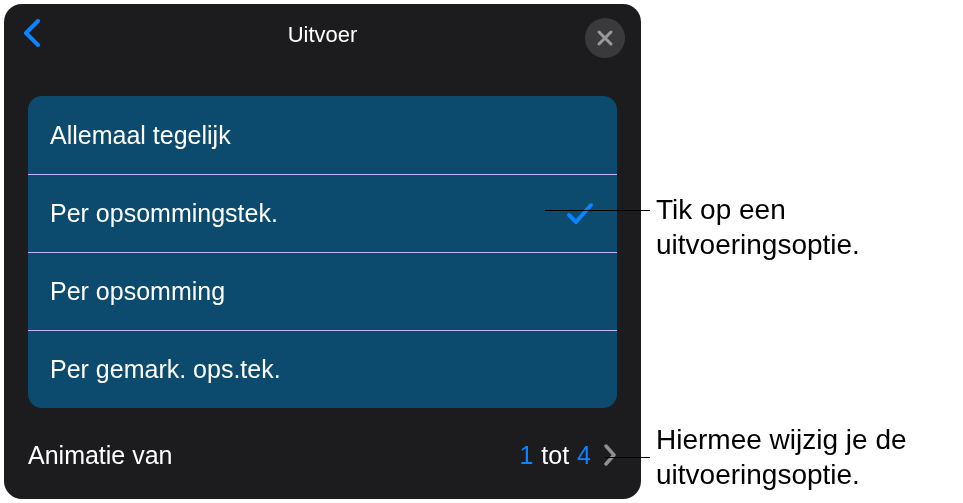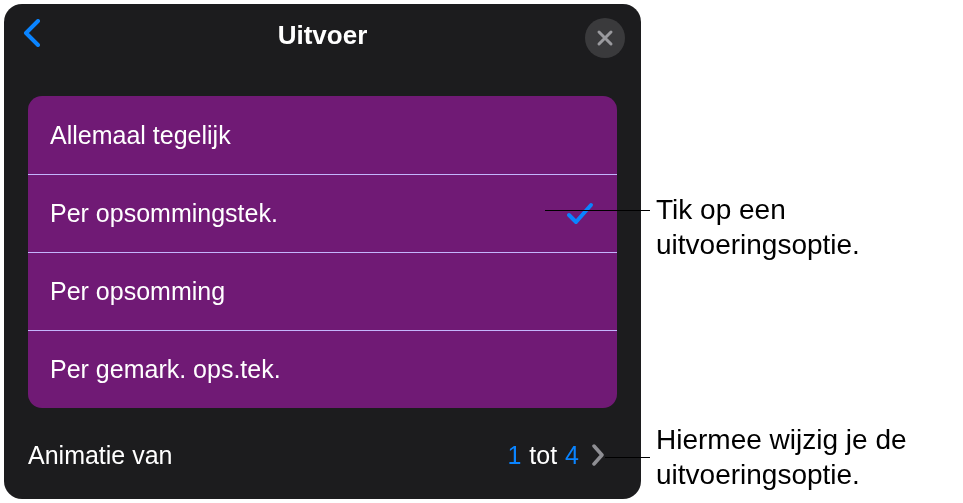--- a/index.html
+++ b/index.html
@@ -33,39 +33,39 @@
       top: 14px;
       width: 28px;
       height: 30px;
       display: flex;
       align-items: center;
       justify-content: center;
       cursor: pointer;
     }
     .panel-title {
       color: #fff;
-      font-size: 26px;
-      font-weight: 700;
+      font-size: 22px;
+      font-weight: 400;
     }
     .close-btn {
       position: absolute;
       right: 16px;
       top: 14px;
       width: 40px;
       height: 40px;
       border-radius: 50%;
       background: #3a3a3c;
       display: flex;
       align-items: center;
       justify-content: center;
       cursor: pointer;
     }
     .option-list {
       margin: 30px 24px 0 24px;
-      background: #701a75;
+      background: #0c4a6e;
       border-radius: 14px;
       overflow: hidden;
     }
     .option-row {
       display: flex;
       align-items: center;
       justify-content: space-between;
       padding: 0 22px;
       height: 78px;
       cursor: pointer;
@@ -80,21 +80,21 @@
     .check-holder {
       width: 30px;
       height: 30px;
       display: flex;
       align-items: center;
       justify-content: center;
     }
     .footer-row {
       position: absolute;
       left: 24px;
-      right: 36px;
+      right: 24px;
       bottom: 20px;
       display: flex;
       align-items: center;
       justify-content: space-between;
       height: 48px;
       cursor: pointer;
     }
     .footer-label {
       color: #fff;
       font-size: 25px;

